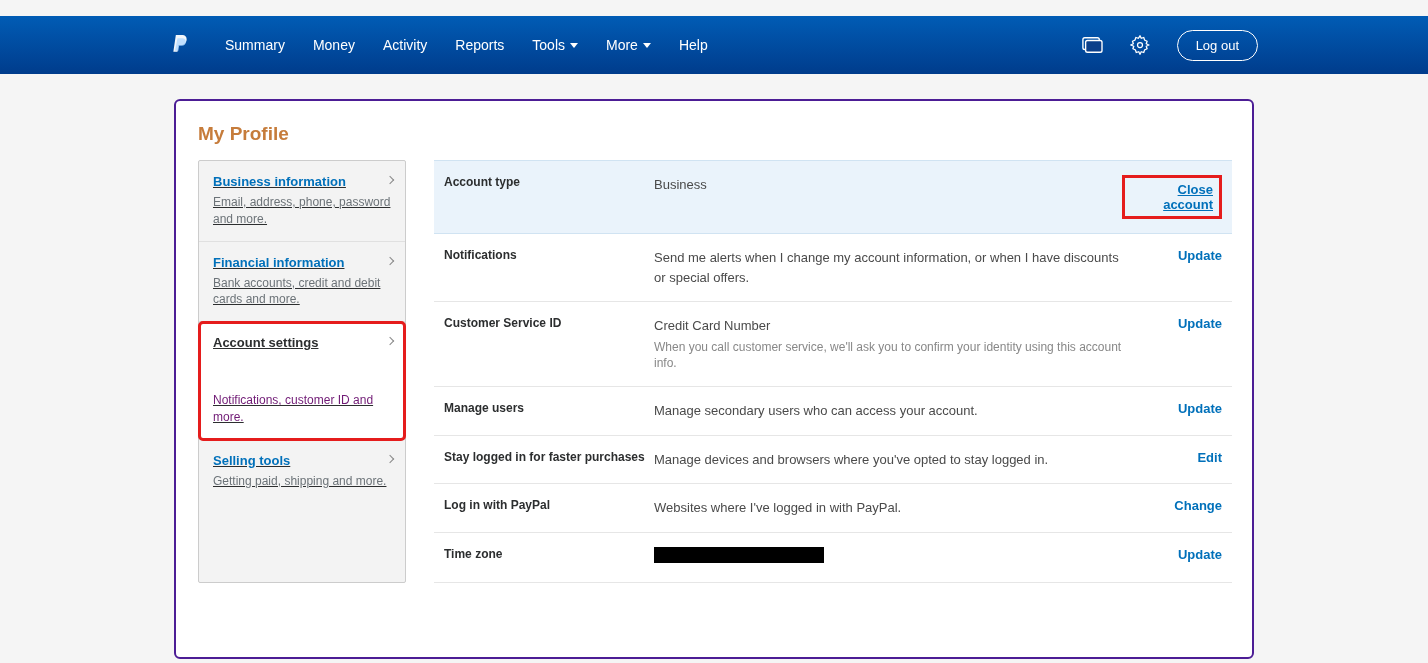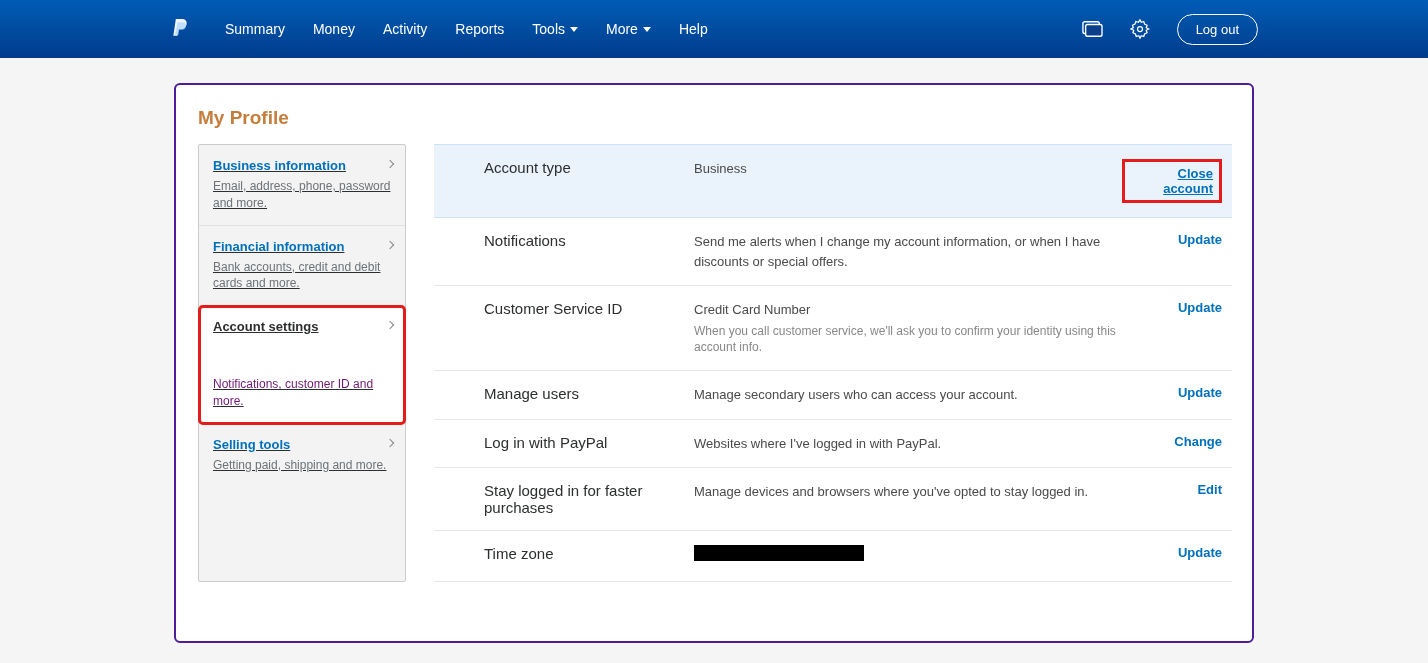--- a/index.html
+++ b/index.html
@@ -11,20 +11,21 @@
       overflow-y: scroll;
     }
     .header {
       background: linear-gradient(180deg, #015cb5 0%, #003c8c 100%);
       height: 58px;
       display: flex;
       align-items: center;
       padding: 0 170px;
       color: #fff;
       position: relative;
+      margin-top: 16px;
     }
     .logo {
       margin-right: 35px;
       display: flex;
       align-items: center;
     }
     .logo svg { width: 20px; height: 24px; }
     .nav { display: flex; align-items: center; gap: 28px; flex: 1; }
     .nav-item {
       color: #fff;
@@ -125,25 +126,24 @@
       border-bottom: 1px solid #e6e6e6;
       align-items: flex-start;
     }
     .row.hl {
       background: #eaf3fb;
       border-top: 1px solid #d0e3f2;
       border-bottom: 1px solid #d0e3f2;
     }
     .row-label {
       width: 210px;
-      font-size: 15px;
-      font-weight: 400;
+      font-size: 12px;
+      font-weight: 700;
       color: #2c2e2f;
       flex-shrink: 0;
-      margin-left: 40px;
     }
     .row-value {
       flex: 1;
       font-size: 13px;
       color: #4a4a4a;
       line-height: 1.5;
     }
     .row-subtext {
       font-size: 12px;
       color: #888;
@@ -257,29 +257,29 @@
           <div class="row-label">Customer Service ID</div>
           <div class="row-value">Credit Card Number<div class="row-subtext">When you call customer service, we'll ask you to confirm your identity using this account info.</div></div>
           <div class="row-action"><a class="link">Update</a></div>
         </div>
         <div class="row">
           <div class="row-label">Manage users</div>
           <div class="row-value">Manage secondary users who can access your account.</div>
           <div class="row-action"><a class="link">Update</a></div>
         </div>
         <div class="row">
+          <div class="row-label">Stay logged in for faster purchases</div>
+          <div class="row-value">Manage devices and browsers where you've opted to stay logged in.</div>
+          <div class="row-action"><a class="link">Edit</a></div>
+        </div>
+        <div class="row">
           <div class="row-label">Log in with PayPal</div>
           <div class="row-value">Websites where I've logged in with PayPal.</div>
           <div class="row-action"><a class="link">Change</a></div>
         </div>
         <div class="row">
-          <div class="row-label">Stay logged in for faster purchases</div>
-          <div class="row-value">Manage devices and browsers where you've opted to stay logged in.</div>
-          <div class="row-action"><a class="link">Edit</a></div>
-        </div>
-        <div class="row">
           <div class="row-label">Time zone</div>
           <div class="row-value"><span class="redacted"></span></div>
           <div class="row-action"><a class="link">Update</a></div>
         </div>
       </div>
   </div>
 </div>
 
 </body></html>

